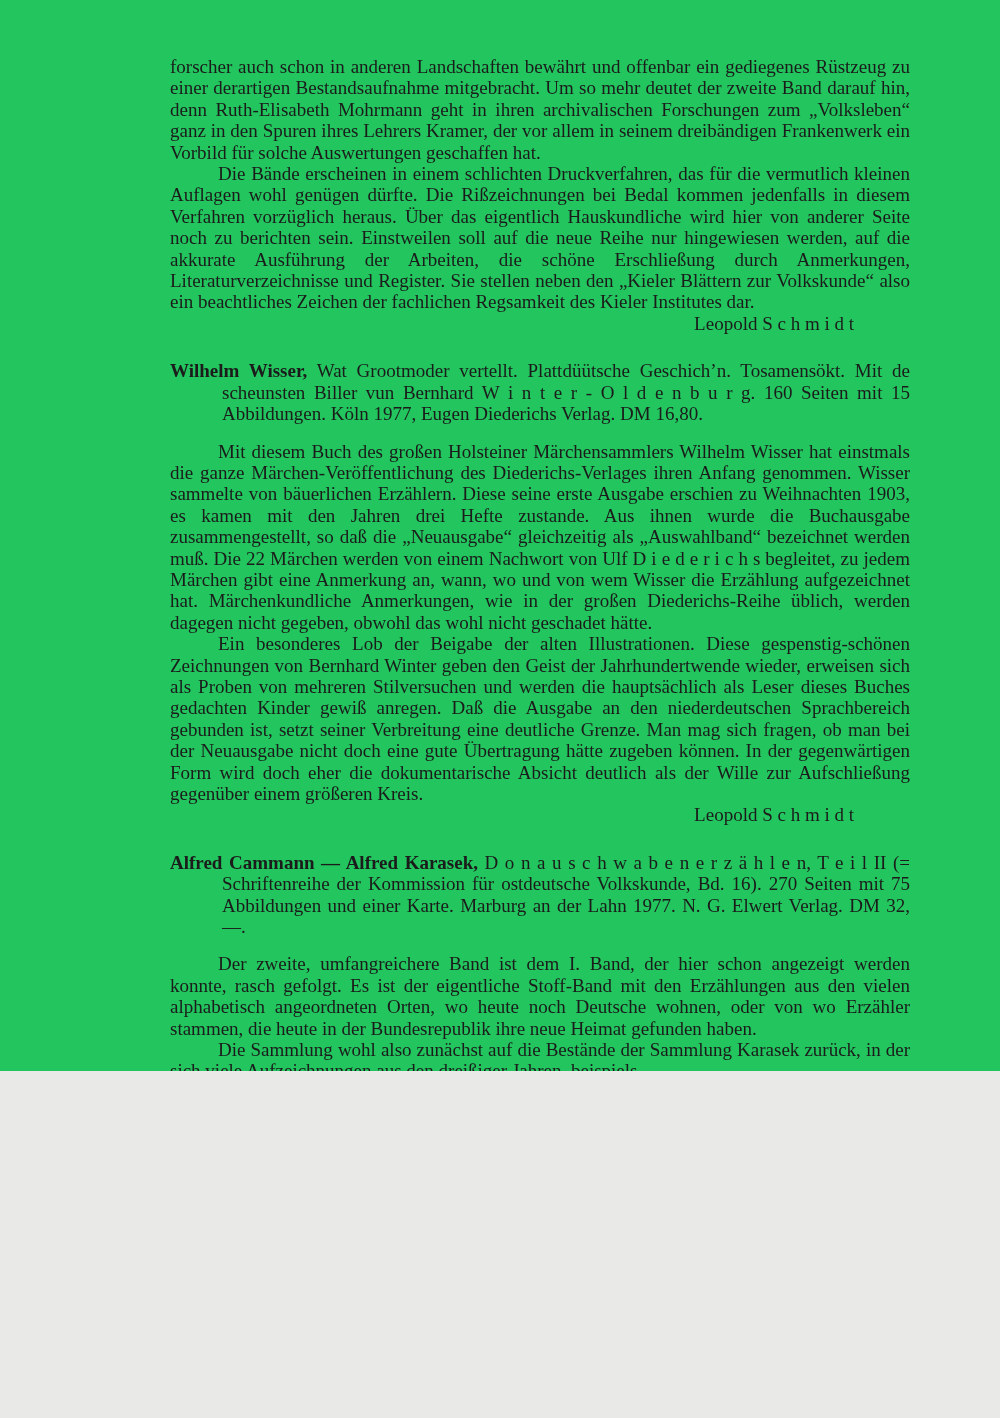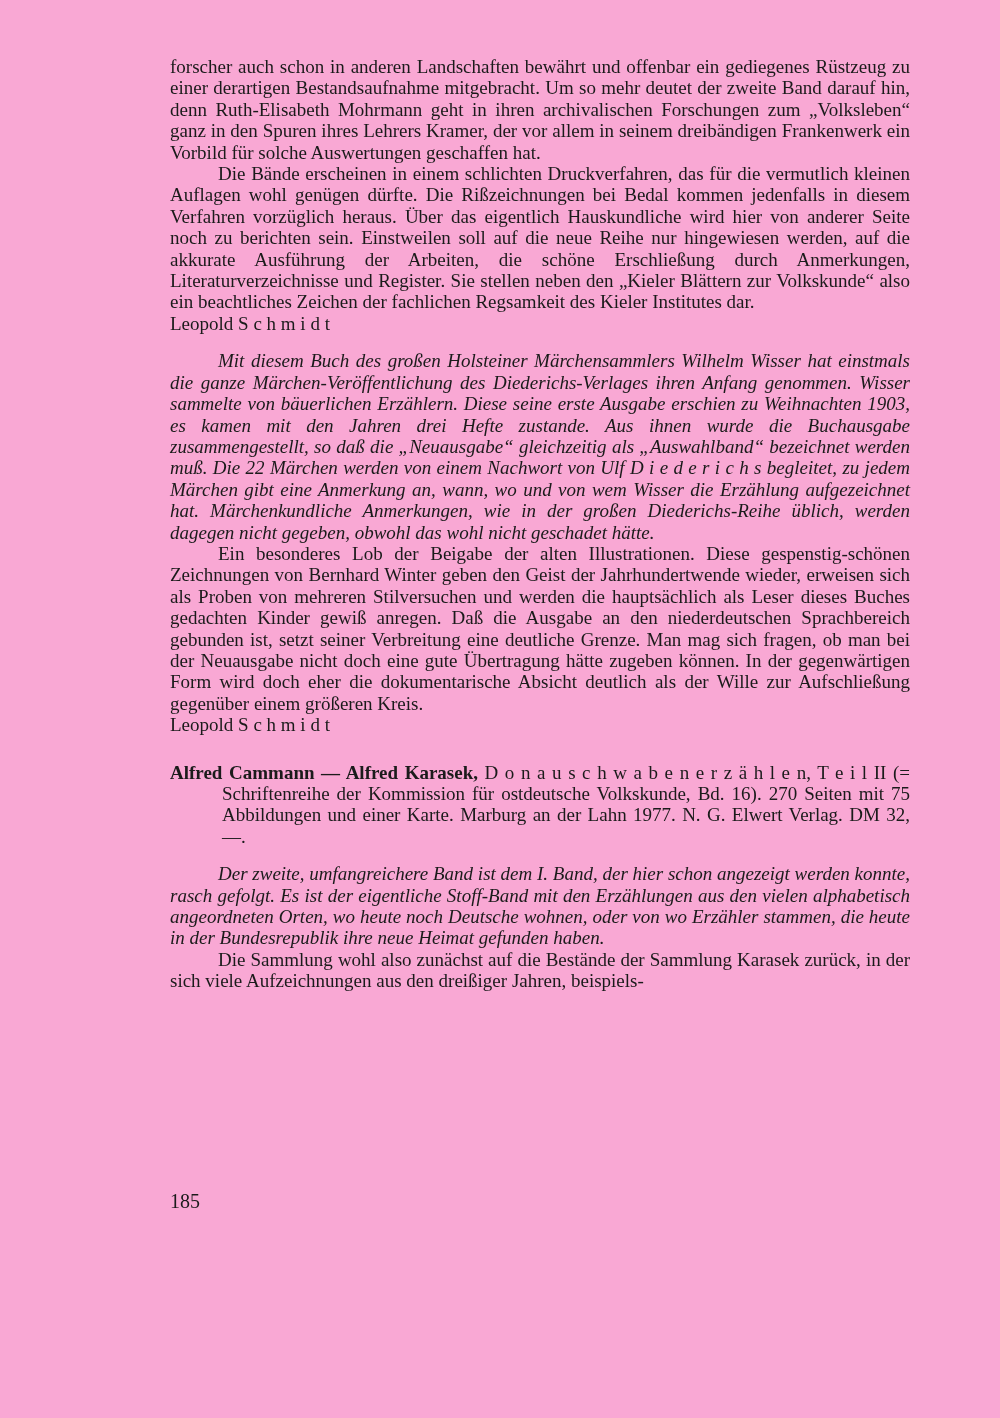--- a/index.html
+++ b/index.html
@@ -3,67 +3,68 @@
 <meta charset="utf-8">
 <style>
   html, body {
     margin: 0;
     padding: 0;
     background: #e9e9e7;
   }
   .sheet {
     position: relative;
     width: 1000px;
-    height: 1418px;
+    height: 1071px;
     margin: 0 auto;
-    background: #f9a8d4;
+    background: #22c55e;
     color: #1b1b1b;
     font-family: "Liberation Serif", "DejaVu Serif", serif;
     overflow: hidden;
   }
   .text-block {
     position: absolute;
     left: 170px;
     top: 56px;
     width: 740px;
     font-size: 19px;
     line-height: 21.4px;
     text-align: justify;
   }
   p { margin: 0; }
   .p-indent { text-indent: 48px; }
   .signature {
-    text-align: left;
+    text-align: right;
     padding-right: 56px;
   }
   .entry {
     margin-top: 26px;
     padding-left: 52px;
     text-indent: -52px;
   }
   .entry .authors { font-weight: bold; }
-  .body-first { margin-top: 16px; font-style: italic; }
+  .body-first { margin-top: 16px; }
   .page-number {
     position: absolute;
     left: 170px;
     top: 1190px;
     font-size: 20px;
     color: #1b1b1b;
   }
 </style>
 </head>
 <body>
 
 <div class="sheet">
   <div class="text-block">
 
     <p class="para">forscher auch schon in anderen Landschaften bewährt und offenbar ein gediegenes Rüstzeug zu einer derartigen Bestandsaufnahme mitgebracht. Um so mehr deutet der zweite Band darauf hin, denn Ruth-Elisabeth Mohrmann geht in ihren archivalischen Forschungen zum „Volksleben“ ganz in den Spuren ihres Lehrers Kramer, der vor allem in seinem dreibändigen Frankenwerk ein Vorbild für solche Auswertungen geschaffen hat.</p>
     <p class="para p-indent">Die Bände erscheinen in einem schlichten Druckverfahren, das für die vermutlich kleinen Auflagen wohl genügen dürfte. Die Rißzeichnungen bei Bedal kommen jedenfalls in diesem Verfahren vorzüglich heraus. Über das eigentlich Hauskundliche wird hier von anderer Seite noch zu berichten sein. Einstweilen soll auf die neue Reihe nur hingewiesen werden, auf die akkurate Ausführung der Arbeiten, die schöne Erschließung durch Anmerkungen, Literaturverzeichnisse und Register. Sie stellen neben den „Kieler Blättern zur Volkskunde“ also ein beachtliches Zeichen der fachlichen Regsamkeit des Kieler Institutes dar.</p>
     <p class="signature">Leopold  S c h m i d t</p>
 
+    <p class="entry"><span class="authors">Wilhelm Wisser,</span><span> Wat Grootmoder vertellt. Plattdüütsche Geschich’n. Tosamensökt. Mit de scheunsten Biller vun Bernhard  W i n t e r - O l d e n b u r g.  160 Seiten mit 15 Abbildungen. Köln 1977, Eugen Diederichs Verlag. DM 16,80.</span></p>
 
     <p class="para p-indent body-first">Mit diesem Buch des großen Holsteiner Märchensammlers Wilhelm Wisser hat einstmals die ganze Märchen-Veröffentlichung des Diederichs-Verlages ihren Anfang genommen. Wisser sammelte von bäuerlichen Erzählern. Diese seine erste Ausgabe erschien zu Weihnachten 1903, es kamen mit den Jahren drei Hefte zustande. Aus ihnen wurde die Buchausgabe zusammengestellt, so daß die „Neuausgabe“ gleichzeitig als „Auswahlband“ bezeichnet werden muß. Die 22 Märchen werden von einem Nachwort von Ulf  D i e d e r i c h s  begleitet, zu jedem Märchen gibt eine Anmerkung an, wann, wo und von wem Wisser die Erzählung aufgezeichnet hat. Märchenkundliche Anmerkungen, wie in der großen Diederichs-Reihe üblich, werden dagegen nicht gegeben, obwohl das wohl nicht geschadet hätte.</p>
     <p class="para p-indent">Ein besonderes Lob der Beigabe der alten Illustrationen. Diese gespenstig-schönen Zeichnungen von Bernhard Winter geben den Geist der Jahrhundertwende wieder, erweisen sich als Proben von mehreren Stilversuchen und werden die hauptsächlich als Leser dieses Buches gedachten Kinder gewiß anregen. Daß die Ausgabe an den niederdeutschen Sprachbereich gebunden ist, setzt seiner Verbreitung eine deutliche Grenze. Man mag sich fragen, ob man bei der Neuausgabe nicht doch eine gute Übertragung hätte zugeben können. In der gegenwärtigen Form wird doch eher die dokumentarische Absicht deutlich als der Wille zur Aufschließung gegenüber einem größeren Kreis.</p>
     <p class="signature">Leopold  S c h m i d t</p>
 
     <p class="entry"><span class="authors">Alfred Cammann — Alfred Karasek,</span><span> D o n a u s c h w a b e n  e r z ä h l e n,  T e i l  II (= Schriftenreihe der Kommission für ostdeutsche Volkskunde, Bd. 16). 270 Seiten mit 75 Abbildungen und einer Karte. Marburg an der Lahn 1977. N. G. Elwert Verlag. DM 32,—.</span></p>
 
     <p class="para p-indent body-first">Der zweite, umfangreichere Band ist dem I. Band, der hier schon angezeigt werden konnte, rasch gefolgt. Es ist der eigentliche Stoff-Band mit den Erzählungen aus den vielen alphabetisch angeordneten Orten, wo heute noch Deutsche wohnen, oder von wo Erzähler stammen, die heute in der Bundesrepublik ihre neue Heimat gefunden haben.</p>
     <p class="para p-indent">Die Sammlung wohl also zunächst auf die Bestände der Sammlung Karasek zurück, in der sich viele Aufzeichnungen aus den dreißiger Jahren, beispiels-</p>
 

